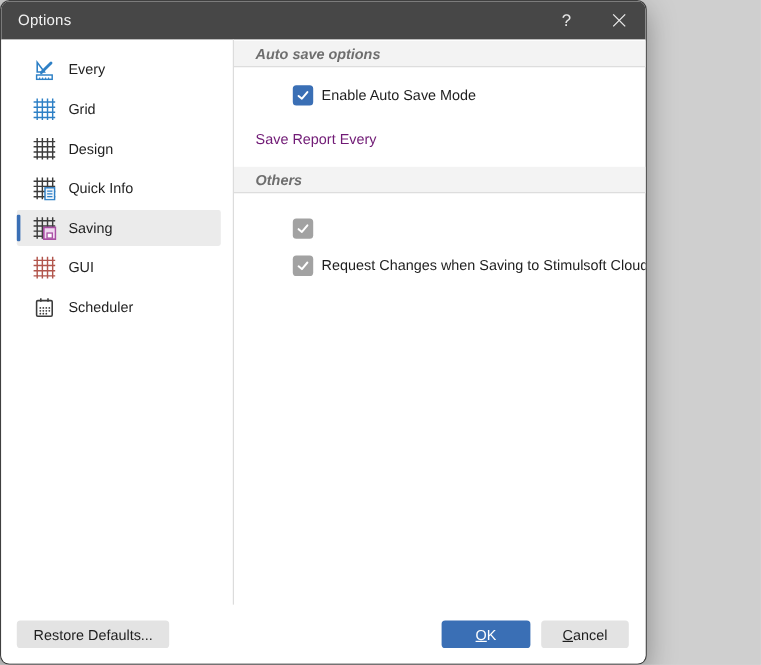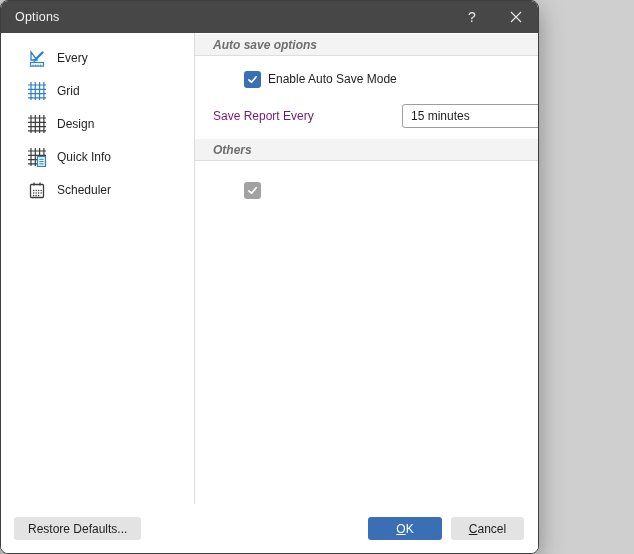--- a/index.html
+++ b/index.html
@@ -125,21 +125,35 @@
 
       <div class="side-item">
         <svg width="20" height="20" viewBox="0 0 20 20" fill="none">
           <path d="M4 1v18 M8.3 1v18 M12.6 1v18 M16.9 1v18 M1 4h18 M1 8.3h18 M1 12.6h18 M1 16.9h18" stroke="var(--icon-dark)" stroke-width="1.2"></path>
           <rect x="10.5" y="9.5" width="8" height="10" fill="#eef5fc" stroke="var(--icon-blue)" stroke-width="1.2"></rect>
           <path d="M12.3 12.3h4.4 M12.3 14.6h4.4 M12.3 16.9h4.4" stroke="var(--icon-blue)" stroke-width="1"></path>
         </svg>
         <span>Quick Info</span>
       </div>
 
-
+      <div class="side-item selected">
+        <svg width="20" height="20" viewBox="0 0 20 20" fill="none">
+          <path d="M4 1v18 M8.3 1v18 M12.6 1v18 M16.9 1v18 M1 4h18 M1 8.3h18 M1 12.6h18 M1 16.9h18" stroke="var(--icon-dark)" stroke-width="1.2"></path>
+          <rect x="9.5" y="9.5" width="9.8" height="9.8" fill="#f1d9f1" stroke="var(--icon-purple)" stroke-width="1.4"></rect>
+          <rect x="12.2" y="14.2" width="4.4" height="4.2" fill="#ffffff" stroke="var(--icon-purple)" stroke-width="1.1"></rect>
+        </svg>
+        <span>Saving</span>
+      </div>
+
+      <div class="side-item">
+        <svg width="20" height="20" viewBox="0 0 20 20" fill="none">
+          <path d="M4 1v18 M8.3 1v18 M12.6 1v18 M16.9 1v18 M1 4h18 M1 8.3h18 M1 12.6h18 M1 16.9h18" stroke="var(--icon-red)" stroke-width="1.2"></path>
+        </svg>
+        <span>GUI</span>
+      </div>
 
       <div class="side-item">
         <svg width="20" height="20" viewBox="0 0 20 20" fill="none">
           <rect x="3.5" y="4.5" width="13" height="13" rx="1" stroke="var(--icon-dark)" stroke-width="1.3"></rect>
           <path d="M7 2.5v3 M13 2.5v3" stroke="var(--icon-dark)" stroke-width="1.3"></path>
           <g fill="var(--icon-dark)">
             <circle cx="6.6" cy="10.6" r="0.75"></circle>
               <circle cx="9.1" cy="10.6" r="0.75"></circle>
               <circle cx="11.6" cy="10.6" r="0.75"></circle>
               <circle cx="14.1" cy="10.6" r="0.75"></circle>
@@ -167,39 +181,41 @@
         <span class="cb">
           <svg width="11" height="11" viewBox="0 0 12 12">
             <polyline points="2,6.5 5,9 10,3" fill="none" stroke="#ffffff" stroke-width="1.8" stroke-linecap="round" stroke-linejoin="round"></polyline>
           </svg>
         </span>
         <span class="cblabel">Enable Auto Save Mode</span>
       </div>
 
       <span class="fieldlabel" style="left:18px; top:76px">Save Report Every</span>
 
-      <div class="dropdown" style="left:207px; top:71px">
-        <span class="dd-value">15 minutes</span>
-        <svg width="11" height="8" viewBox="0 0 12 8">
-          <polyline points="1,1.5 6,6.5 11,1.5" fill="none" stroke="#666666" stroke-width="1.2" stroke-linecap="round" stroke-linejoin="round"></polyline>
-        </svg>
-      </div>
 
       <div class="band" style="top:106px">
         <span>Others</span>
       </div>
 
       <div class="cbrow" style="top:148px">
         <span class="cb disabled">
           <svg width="11" height="11" viewBox="0 0 12 12">
             <polyline points="2,6.5 5,9 10,3" fill="none" stroke="#ffffff" stroke-width="1.8" stroke-linecap="round" stroke-linejoin="round"></polyline>
           </svg>
         </span>
       </div>
 
+      <div class="cbrow" style="top:179px">
+        <span class="cb disabled">
+          <svg width="11" height="11" viewBox="0 0 12 12">
+            <polyline points="2,6.5 5,9 10,3" fill="none" stroke="#ffffff" stroke-width="1.8" stroke-linecap="round" stroke-linejoin="round"></polyline>
+          </svg>
+        </span>
+        <span class="cblabel">Request Changes when Saving to Stimulsoft Cloud</span>
+      </div>
 
     </div>
   </div>
 
   <div class="footer">
     <button class="btn gray">Restore Defaults...</button>
     <div class="footer-spacer"></div>
     <button class="btn primary">
         <span class="u">O</span>
         <span>K</span>

